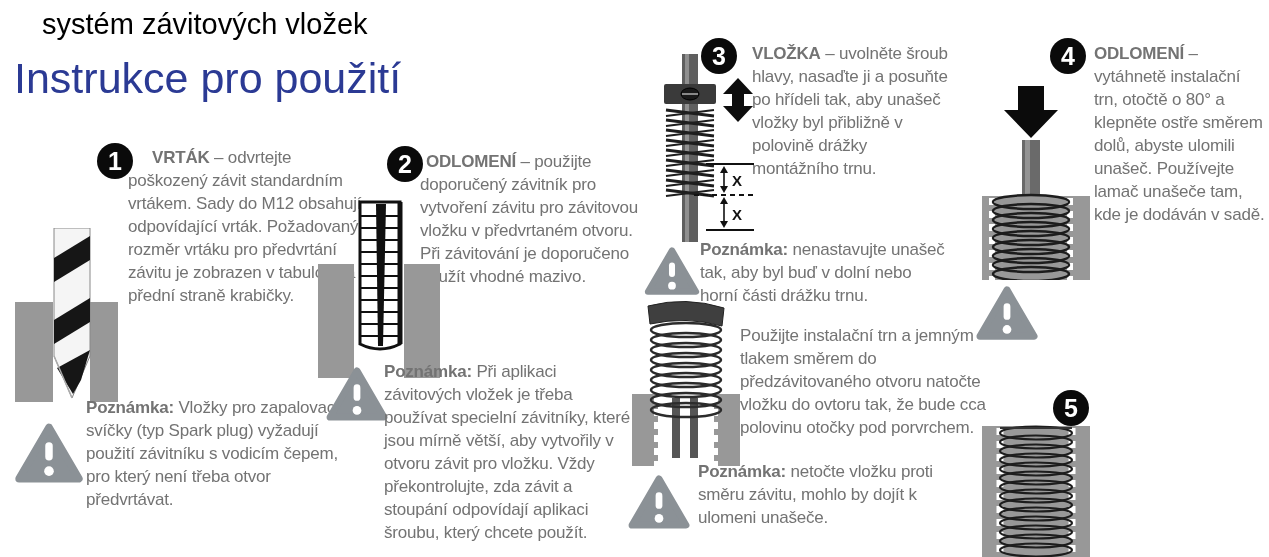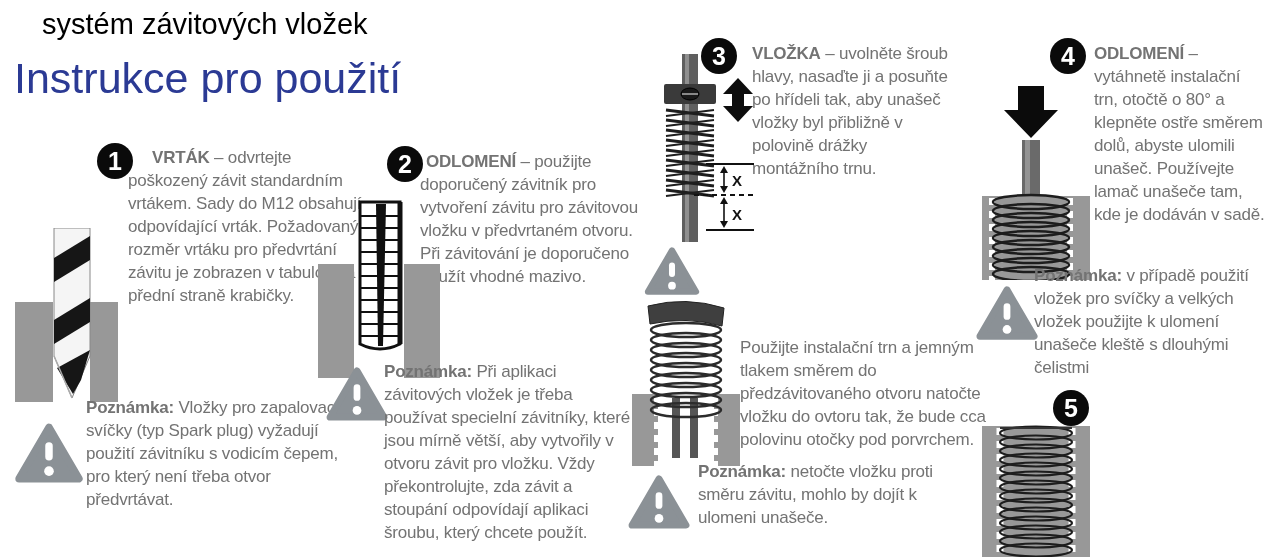--- a/index.html
+++ b/index.html
@@ -104,20 +104,24 @@
       <text x="96" y="134" font-size="15" font-weight="bold" fill="#111">X</text>
       <text x="96" y="168" font-size="15" font-weight="bold" fill="#111">X</text>
     </g>
   </svg>
 
   <svg class="ill" style="left:644px;top:246px" width="56" height="50" viewBox="0 0 64 58">
     <path d="M32,5 L60,53 L4,53 Z" fill="#8b9196" stroke="#8b9196" stroke-width="7" stroke-linejoin="round"></path>
     <rect x="28.5" y="19" width="7" height="17" rx="3.5" fill="#fff"></rect>
     <circle cx="32" cy="46" r="4.5" fill="#fff"></circle>
   </svg>
+  <p class="txt" style="left:700px;top:238px;width:252px">
+    <b>Poznámka:</b>
+    <span>nenastavujte unašeč tak, aby byl buď v dolní nebo horní části drážku trnu.</span>
+  </p>
 
   <svg class="ill" style="left:632px;top:300px" width="108" height="166" viewBox="0 0 108 166">
     <rect x="0" y="94" width="108" height="72" fill="#989898"></rect>
     <rect x="26" y="94" width="56" height="72" fill="#ffffff"></rect>
     <line x1="26" y1="96" x2="26" y2="166" stroke="#fff" stroke-width="8" stroke-dasharray="7,6"></line>
     <line x1="82" y1="96" x2="82" y2="166" stroke="#fff" stroke-width="8" stroke-dasharray="7,6"></line>
     <rect x="40" y="98" width="8" height="60" fill="#565656"></rect>
     <rect x="58" y="98" width="8" height="60" fill="#565656"></rect>
     <g stroke="#2b2b2b" stroke-width="2.5" fill="none">
       <ellipse cx="54" cy="30" rx="35" ry="7"></ellipse>
@@ -125,21 +129,21 @@
       <ellipse cx="54" cy="50" rx="35" ry="7"></ellipse>
         <ellipse cx="54" cy="60" rx="35" ry="7"></ellipse>
       <ellipse cx="54" cy="70" rx="35" ry="7"></ellipse>
         <ellipse cx="54" cy="80" rx="35" ry="7"></ellipse>
       <ellipse cx="54" cy="90" rx="35" ry="7"></ellipse>
         <ellipse cx="54" cy="100" rx="35" ry="7"></ellipse>
       <ellipse cx="54" cy="110" rx="35" ry="7"></ellipse>
     </g>
     <path d="M16,6 Q54,-4 92,8 L90,26 Q54,16 18,24 Z" fill="#3f3f3f" stroke="#222"></path>
   </svg>
-  <p class="txt" style="left:740px;top:336px;width:254px">Použijte instalační trn a jemným tlakem směrem do předzávitovaného otvoru natočte vložku do ovtoru tak, že bude cca polovinu otočky pod porvrchem.</p>
+  <p class="txt" style="left:740px;top:324px;width:254px">Použijte instalační trn a jemným tlakem směrem do předzávitovaného otvoru natočte vložku do ovtoru tak, že bude cca polovinu otočky pod porvrchem.</p>
 
   <svg class="ill" style="left:628px;top:474px" width="62" height="56" viewBox="0 0 64 58">
     <path d="M32,5 L60,53 L4,53 Z" fill="#8b9196" stroke="#8b9196" stroke-width="7" stroke-linejoin="round"></path>
     <rect x="28.5" y="19" width="7" height="17" rx="3.5" fill="#fff"></rect>
     <circle cx="32" cy="46" r="4.5" fill="#fff"></circle>
   </svg>
   <p class="txt" style="left:698px;top:460px;width:248px">
     <b>Poznámka:</b>
     <span>netočte vložku proti směru závitu, mohlo by dojít k ulomeni unašeče.</span>
   </p>
@@ -168,24 +172,20 @@
         <ellipse cx="49" cy="181" rx="38" ry="7"></ellipse>
       <ellipse cx="49" cy="190" rx="38" ry="7"></ellipse>
     </g>
   </svg>
 
   <svg class="ill" style="left:976px;top:284px" width="62" height="58" viewBox="0 0 64 58">
     <path d="M32,5 L60,53 L4,53 Z" fill="#8b9196" stroke="#8b9196" stroke-width="7" stroke-linejoin="round"></path>
     <rect x="28.5" y="19" width="7" height="17" rx="3.5" fill="#fff"></rect>
     <circle cx="32" cy="46" r="4.5" fill="#fff"></circle>
   </svg>
-  <p class="txt" style="left:1034px;top:264px;width:234px">
-    <b>Poznámka:</b>
-    <span>v případě použití vložek pro svíčky a velkých vložek použijte k ulomení unašeče kleště s dlouhými čelistmi</span>
-  </p>
 
   <div class="badge" style="left:1053px;top:390px">5</div>
 
   <svg class="ill" style="left:982px;top:400px" width="108" height="157" viewBox="0 0 108 157">
     <rect x="0" y="26" width="108" height="131" fill="#989898"></rect>
     <line x1="18" y1="28" x2="18" y2="157" stroke="#fff" stroke-width="7" stroke-dasharray="7,6"></line>
     <line x1="90" y1="28" x2="90" y2="157" stroke="#fff" stroke-width="7" stroke-dasharray="7,6"></line>
     <g stroke="#1d1d1d" stroke-width="2.2" fill="none">
       <ellipse cx="54" cy="33" rx="36" ry="6.5"></ellipse>
         <ellipse cx="54" cy="42" rx="36" ry="6.5"></ellipse>

